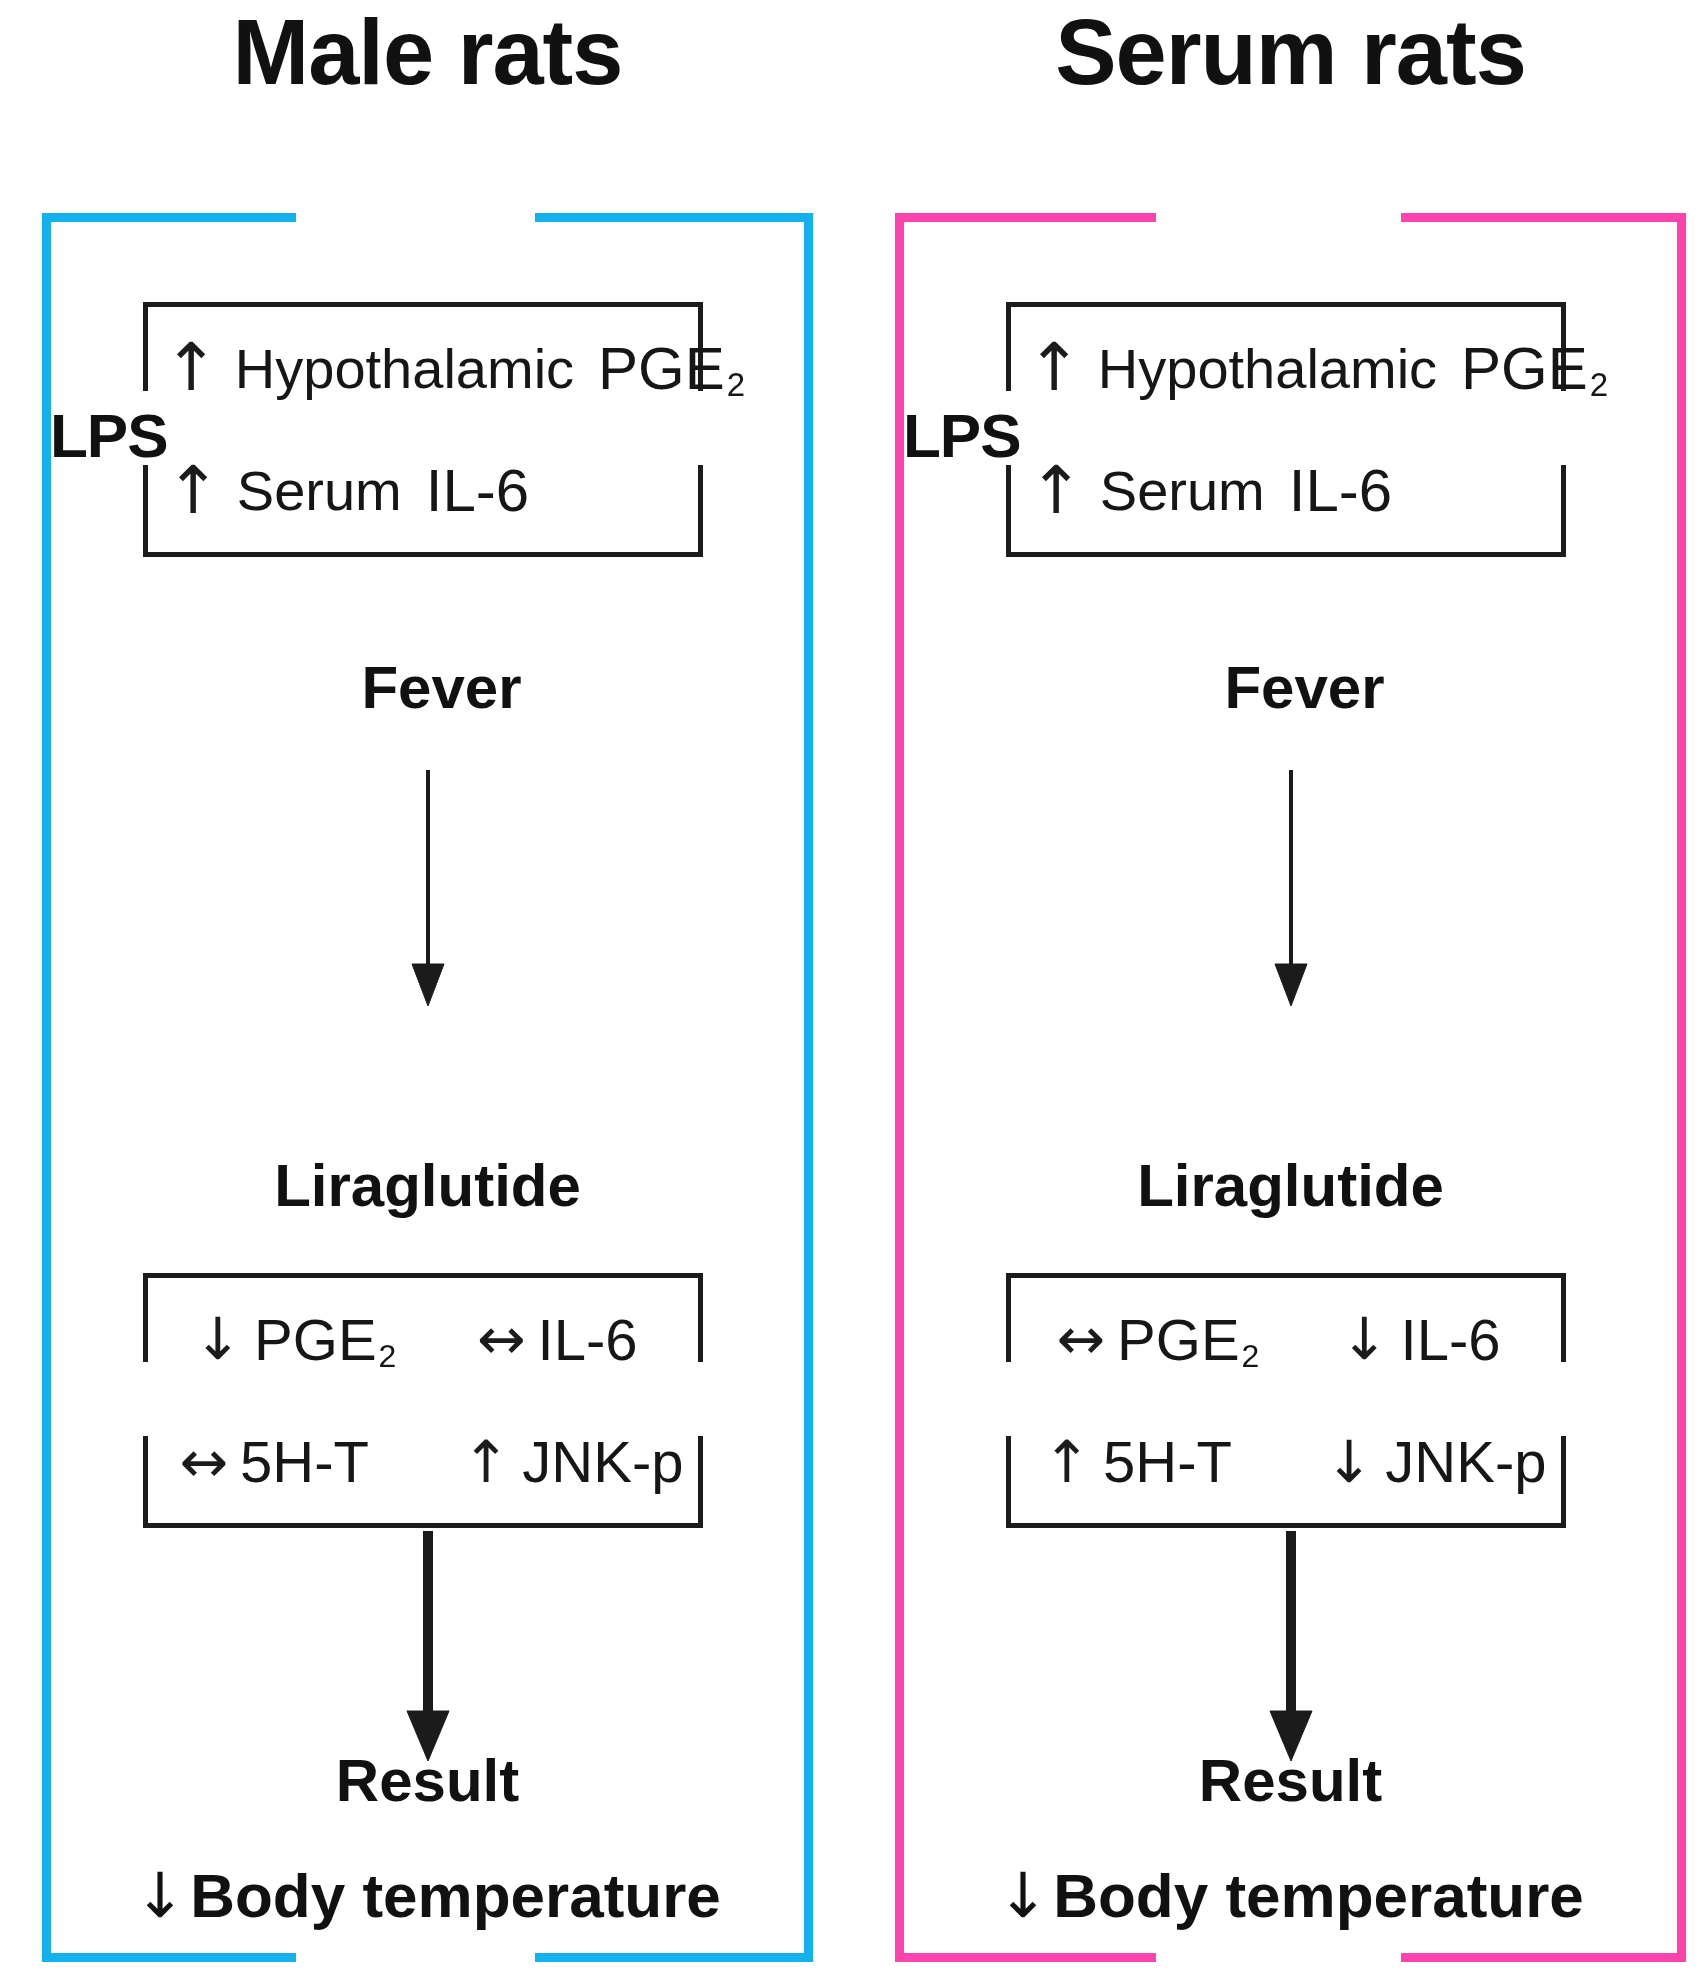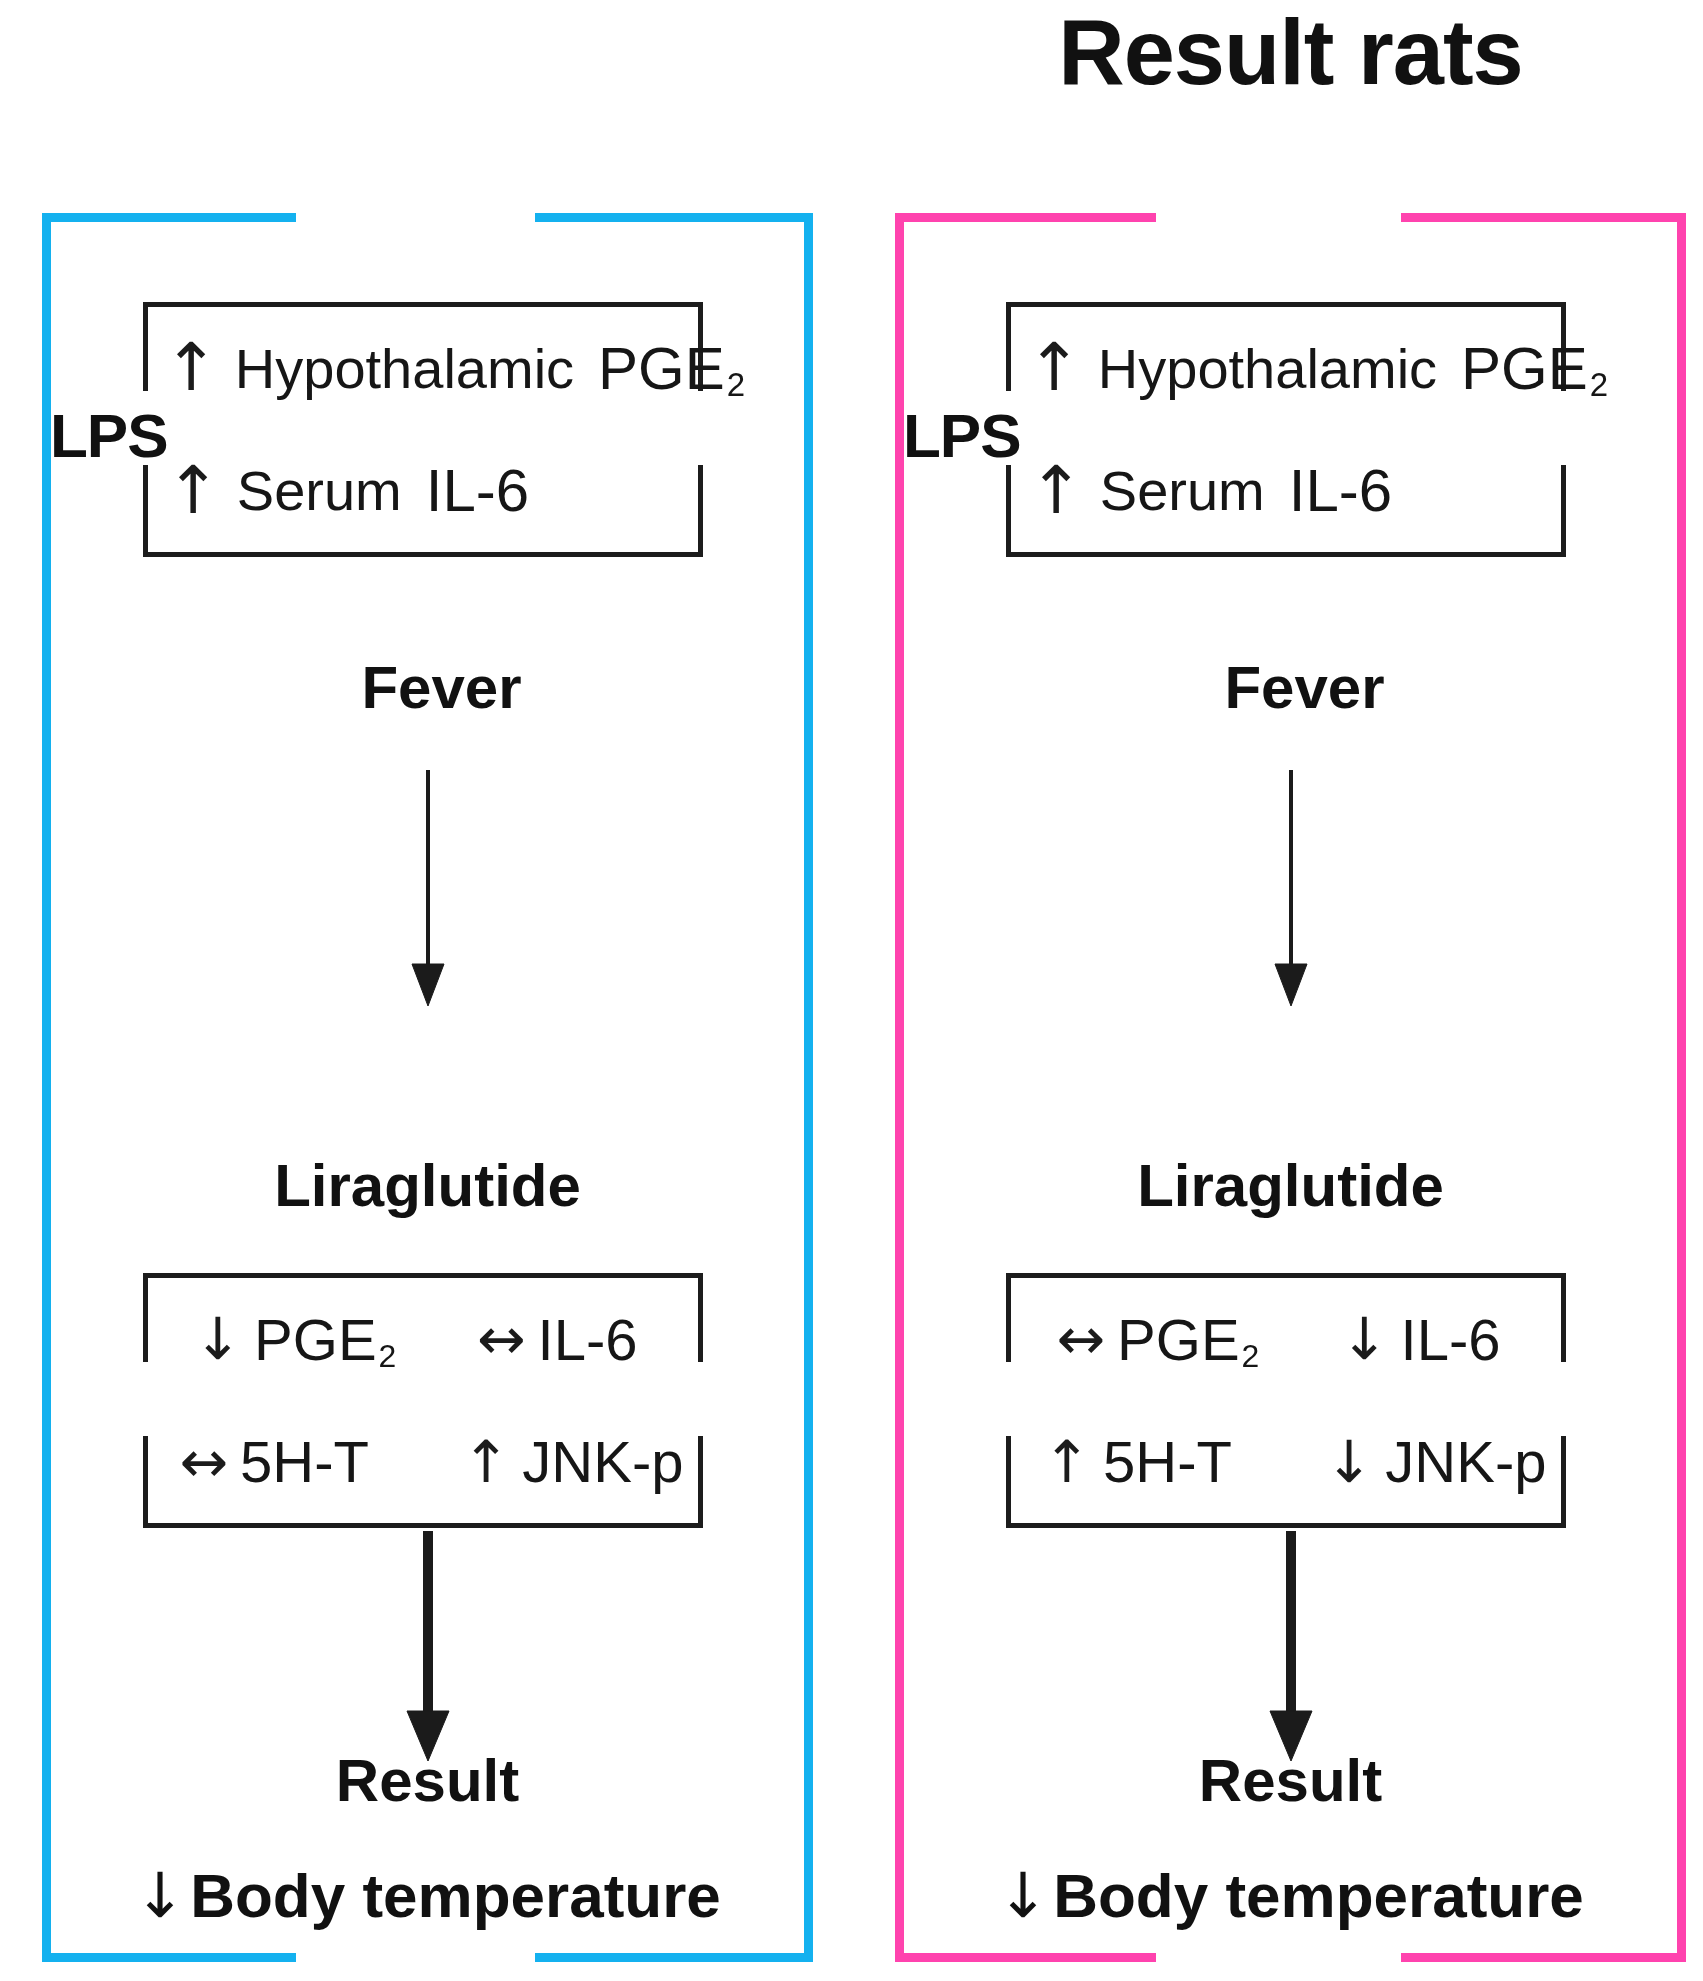--- a/index.html
+++ b/index.html
@@ -73,20 +73,21 @@
   .arrow.thin {top:557px;}
   .arrow.thick{top:1318px;}
   .arrow *{fill:#1b1b1b;stroke:#1b1b1b;}
   .arrow line{fill:none;}
 </style>
 </head>
 <body>
 
 <div class="page">
 
+  <div class="title" style="left:42px;width:771px;">Male rats</div>
 
   <div class="frame" style="left: 42px; width: 771px; --accent: #14b1ef;">
     <div class="fseg left" armstrong=""></div>
     <div class="fseg right"></div>
     <div class="fseg top-l"></div>
     <div class="fseg top-r"></div>
     <div class="fseg bot-l"></div>
     <div class="fseg bot-r"></div>
 
     <div class="lps">LPS</div>
@@ -156,21 +157,21 @@
       <line x1="26" y1="0" x2="26" y2="186" stroke-width="10"></line>
       <polygon points="5,180 47,180 26,230" stroke-width="1"></polygon>
     </svg>
 
     <div class="flow result">Result</div>
     <div class="flow outcome">
       <span class="oarrow">↓</span><span>Body temperature</span>
     </div>
   </div>
 
-  <div class="title" style="left:895px;width:791px;">Result rats</div>
+  <div class="title" style="left:895px;width:791px;">Serum rats</div>
 
   <div class="frame" style="left: 895px; width: 791px; --accent: #ff43ae;">
     <div class="fseg left"></div>
     <div class="fseg right"></div>
     <div class="fseg top-l"></div>
     <div class="fseg top-r"></div>
     <div class="fseg bot-l"></div>
     <div class="fseg bot-r"></div>
 
     <div class="lps">LPS</div>

